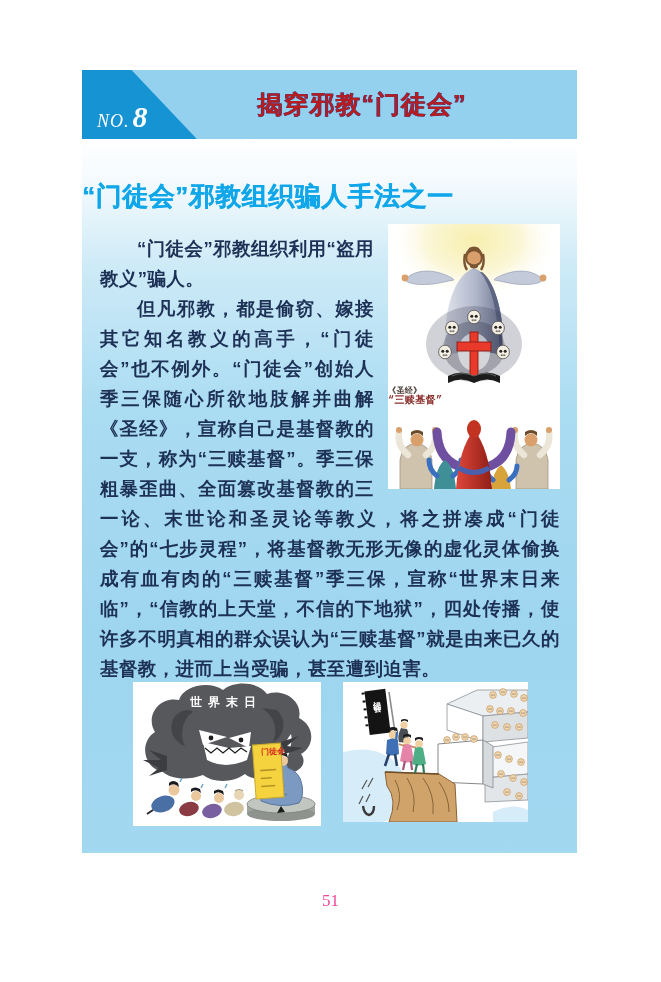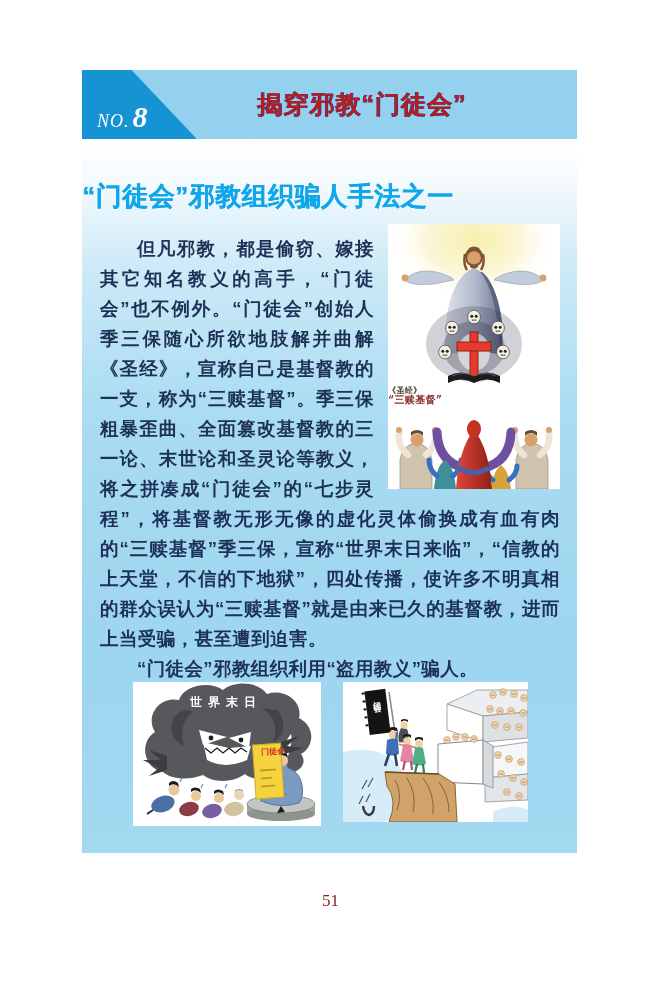--- a/index.html
+++ b/index.html
@@ -75,21 +75,21 @@
     color:#44506a;font-size:8px;font-weight:700;line-height:11px;white-space:nowrap;
   }
   .flag-text{
     position:absolute;left:28px;top:12px;height:40px;
     color:#ffffff;font-size:8px;font-weight:700;
     writing-mode:vertical-rl;letter-spacing:2px;transform:rotate(-6deg);
   }
   
   .page-number{
     position:absolute;left:0;top:891px;width:100%;text-align:center;
-    font-family:"Liberation Serif",serif;font-size:17px;color:#7f1d1d;
+    font-family:"Liberation Serif",serif;font-size:17px;color:#ec4899;
   }
   svg{display:block;}
 </style>
 </head>
 <body>
 
 <div class="banner">
   <div class="banner-trapezoid"></div>
   <div class="banner-no">
     <span class="no-label">NO.</span>
@@ -188,22 +188,22 @@
         <path d="M68,265 Q71,224 86,206 Q101,224 104,265 Z" fill="url(#redcone)"></path>
         <ellipse cx="86" cy="205" rx="7" ry="9" fill="#c23322"></ellipse>
         <path d="M71,244 Q86,253 101,244" stroke="#4a5fae" stroke-width="5" fill="none"></path>
       </svg>
       <div class="figure-caption">
         <div class="cap1">《圣经》</div>
         <div class="cap2">“三赎基督”</div>
       </div>
     </div>
 
+    <p>“门徒会”邪教组织利用“盗用教义”骗人。</p>
     <p>但凡邪教，都是偷窃、嫁接其它知名教义的高手，“门徒会”也不例外。“门徒会”创始人季三保随心所欲地肢解并曲解《圣经》，宣称自己是基督教的一支，称为“三赎基督”。季三保粗暴歪曲、全面篡改基督教的三一论、末世论和圣灵论等教义，将之拼凑成“门徒会”的“七步灵程”，将基督教无形无像的虚化灵体偷换成有血有肉的“三赎基督”季三保，宣称“世界末日来临”，“信教的上天堂，不信的下地狱”，四处传播，使许多不明真相的群众误认为“三赎基督”就是由来已久的基督教，进而上当受骗，甚至遭到迫害。</p>
-    <p>“门徒会”邪教组织利用“盗用教义”骗人。</p>
   </div>
 
   <div class="cartoon cartoon-left">
     <svg width="188" height="140" viewBox="0 0 188 140">
       <rect width="188" height="140" fill="#ffffff"></rect>
 
       <path d="M30,90 C10,86 6,60 22,50 C12,34 26,14 46,18 C50,4 76,-2 90,8 C102,-2 126,0 134,12 C152,6 170,20 166,36 C182,44 182,64 168,72 C176,82 164,94 150,90 C156,72 160,60 158,52 C150,62 146,78 148,92 C138,99 120,99 112,92 C100,101 80,101 70,93 C54,99 38,97 30,90 Z" fill="#57585c"></path>
       <path d="M60,30 C50,36 46,52 52,64 C40,60 34,46 42,34 C48,28 56,26 60,30 Z" fill="#3f4043" opacity="0.8"></path>
       <path d="M128,26 C140,32 146,46 140,60 C152,54 154,38 144,28 Z" fill="#3f4043" opacity="0.8"></path>
 

